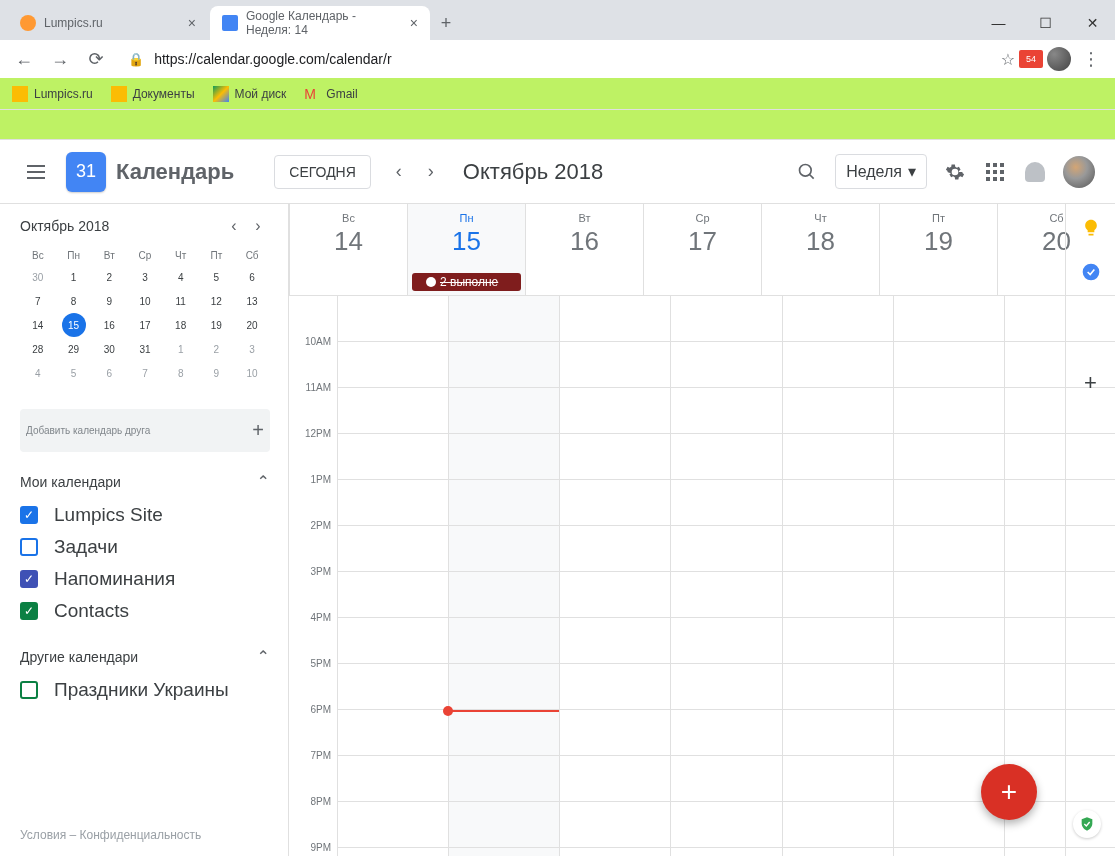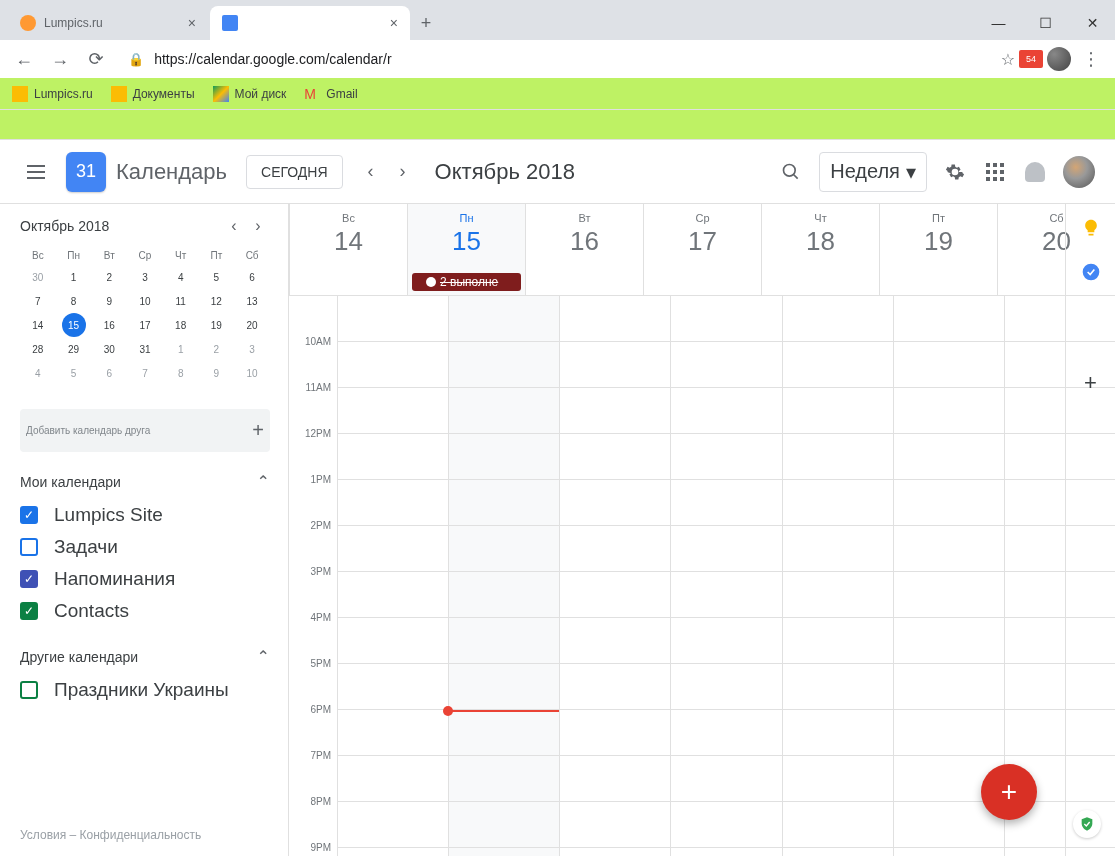--- a/index.html
+++ b/index.html
@@ -27,27 +27,27 @@
 .bookmarks-row { display: flex; align-items: center; height: 32px; padding: 0 12px; gap: 18px; border-bottom: 1px solid #e0e0e0; font-size: 12px; }
 .bookmark { display: flex; align-items: center; gap: 6px; color: #3c4043; cursor: pointer; }
 .bm-icon { width: 16px; height: 16px; }
 
 
 .app-header { display: flex; align-items: center; height: 64px; padding: 0 12px 0 16px; border-bottom: 1px solid #e0e0e0; }
 .menu-btn { width: 40px; height: 40px; display: flex; align-items: center; justify-content: center; cursor: pointer; }
 .menu-lines { display: flex; flex-direction: column; gap: 4px; }
 .menu-lines span { width: 18px; height: 2px; background: #5f6368; display: block; }
 .cal-logo { width: 40px; height: 40px; background: #4285f4; border-radius: 6px; display: flex; align-items: center; justify-content: center; color: #fff; font-size: 18px; font-weight: 500; margin: 0 10px; box-shadow: 0 1px 2px rgba(0,0,0,0.2); }
-.app-title { font-size: 22px; color: #5f6368; margin-right: 19px; }
+.app-title { font-size: 22px; color: #5f6368; margin-right: 40px; font-weight: bold; }
 .today-btn { padding: 8px 14px; border: 1px solid #dadce0; border-radius: 4px; font-size: 14px; color: #3c4043; cursor: pointer; margin-right: 12px; }
 .nav-arrow { width: 32px; height: 32px; display: flex; align-items: center; justify-content: center; color: #5f6368; font-size: 18px; cursor: pointer; border-radius: 50%; }
 .month-label { font-size: 22px; color: #3c4043; margin-left: 16px; }
 .hdr-spacer { flex: 1; }
 .hdr-icon { width: 40px; height: 40px; display: flex; align-items: center; justify-content: center; color: #5f6368; font-size: 20px; cursor: pointer; border-radius: 50%; }
-.view-select { display: flex; align-items: center; padding: 7px 10px; border: 1px solid #dadce0; border-radius: 4px; font-size: 20px; color: #3c4043; cursor: pointer; gap: 6px; margin: 0 8px; }
+.view-select { display: flex; align-items: center; padding: 7px 10px; border: 1px solid #dadce0; border-radius: 4px; font-size: 16px; color: #3c4043; cursor: pointer; gap: 6px; margin: 0 8px; }
 .apps-grid { display: grid; grid-template-columns: repeat(3, 4px); grid-template-rows: repeat(3, 4px); gap: 3px; }
 .apps-grid span { background: #5f6368; }
 .bell-icon { width: 20px; height: 20px; background: #bdc1c6; border-radius: 50% 50% 4px 4px; position: relative; }
 .avatar-large { width: 32px; height: 32px; border-radius: 50%; background: radial-gradient(circle at 40% 35%, #d4a574 0%, #999 40%, #555 100%); margin: 0 8px; }
 
 
 .main-area { display: flex; height: calc(100% - 204px); }
 
 
 .sidebar { width: 288px; padding: 10px 18px 0 20px; overflow-y: auto; font-size: 13px; }
@@ -112,20 +112,21 @@
 
 <div class="browser-chrome">
   <div class="tabs-row">
     <div class="tab">
       <span class="tab-favicon" style="background:#ff9933"></span>
       <span>Lumpics.ru</span>
       <span class="tab-close">×</span>
     </div>
     <div class="tab active">
       <span class="tab-favicon" style="background:#4285f4;border-radius:2px"></span>
+      <span>Google Календарь - Неделя: 14</span>
       <span class="tab-close">×</span>
     </div>
     <div class="new-tab">+</div>
     <div class="window-controls">
       <div class="wc-btn">—</div>
       <div class="wc-btn">☐</div>
       <div class="wc-btn">✕</div>
     </div>
   </div>
   <div class="addr-row">

